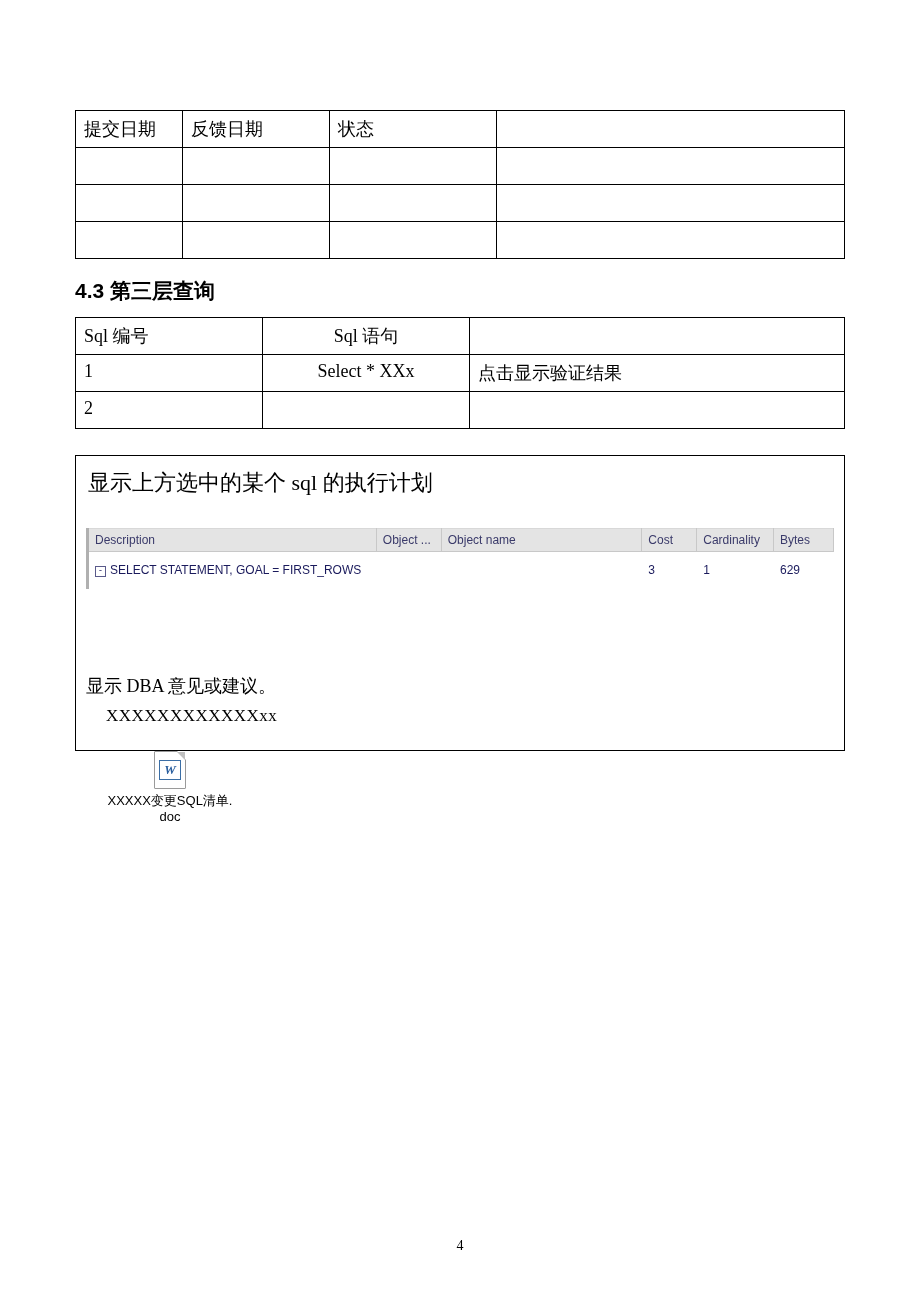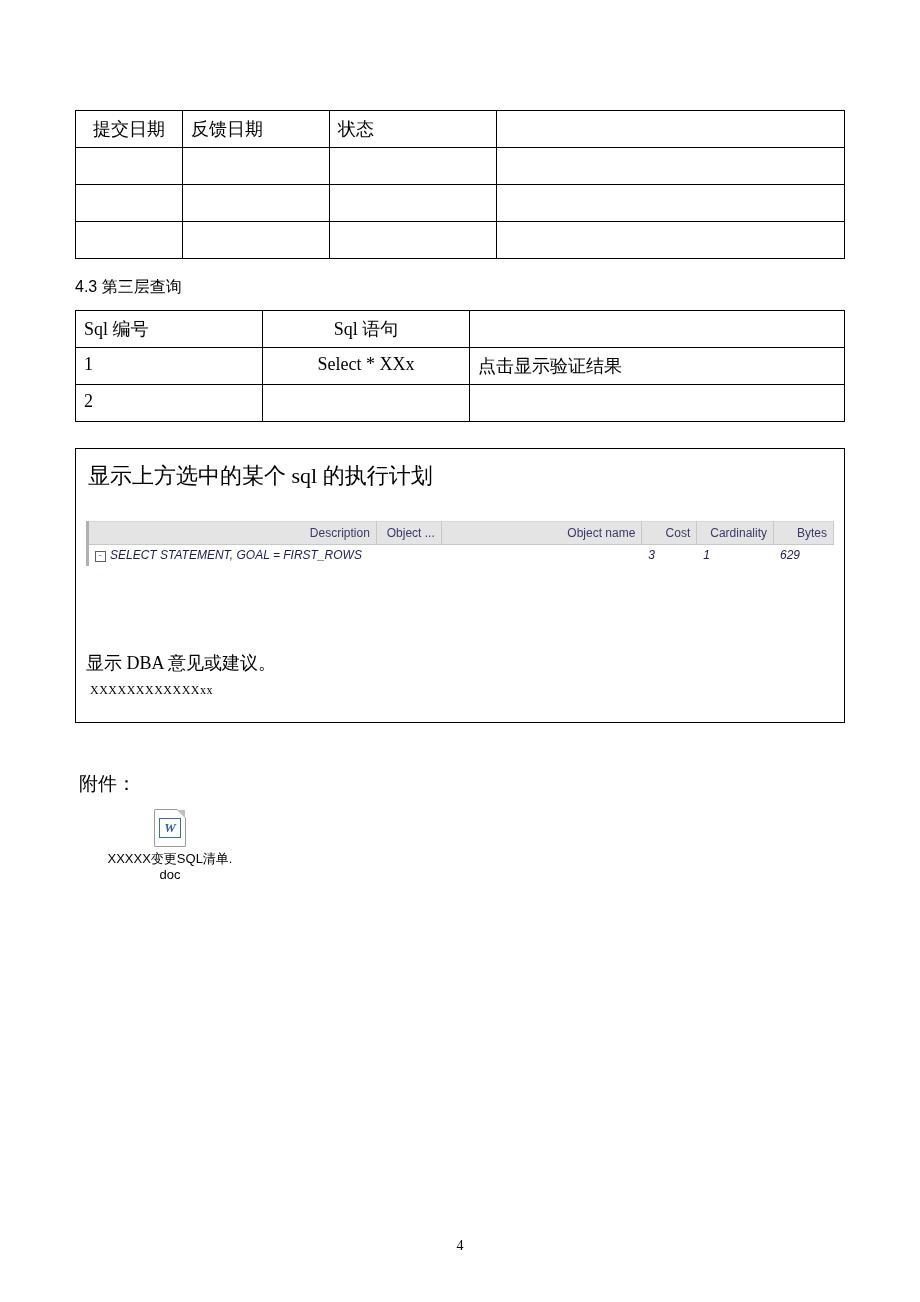--- a/index.html
+++ b/index.html
@@ -24,28 +24,28 @@
   }
   table.bordered th,
   table.bordered td {
     border: 1px solid #000;
     font-size: 18px;
     padding: 6px 8px;
     text-align: left;
     vertical-align: top;
     height: 24px;
   }
-  .t1 td:nth-child(1), .t1 th:nth-child(1){ width:90px;text-align:center; }
+  .t1 td:nth-child(1), .t1 th:nth-child(1){ width:90px; }
   .t1 td:nth-child(2), .t1 th:nth-child(2){ width:130px; }
   .t1 td:nth-child(3), .t1 th:nth-child(3){ width:150px; }
 
   .section-title {
     font-family: "Microsoft YaHei", "SimHei", sans-serif;
-    font-size: 16px;
-    font-weight: normal;
+    font-size: 21px;
+    font-weight: bold;
     margin: 10px 0 12px 0;
   }
 
   .t2 td:nth-child(1){ width:170px; }
   .t2 td:nth-child(2){ width:190px;text-align:center; }
 
   .plan-box {
     border: 1px solid #000;
     margin-top: 26px;
     padding: 12px 10px 24px 10px;
@@ -60,30 +60,29 @@
     border-collapse: collapse;
     font-family: Tahoma, Arial, sans-serif;
     font-size: 12px;
     color: #1a1a5c;
     border-left: 3px solid #b0b0b0;
   }
   .plan-table th {
     background: #e4e4e4;
     color: #3a3a6a;
     font-weight: normal;
-    text-align: right;
+    text-align: left;
     padding: 4px 6px;
     border: 1px solid #c8c8c8;
     border-top: 1px solid #d8d8d8;
     font-size: 12px;
   }
   .plan-table td {
-    padding: 3px 6px;
+    padding: 11px 6px;
     border: 1px solid transparent;
-    font-style: italic;
   }
   .plan-table tr.highlight td {
     background: #d9d7c2;
     color: #6a6a8c;
   }
   .tree-toggle {
     display: inline-block;
     width: 9px; height: 9px;
     border: 1px solid #5a5a8a;
     line-height: 7px;
@@ -103,22 +102,22 @@
   .col-name { width: 215px; }
   .col-cost { width: 45px; }
   .col-card { width: 65px; }
   .col-bytes{ width: 50px; }
 
   .dba-block {
     margin-top: 85px;
     font-size: 18px;
   }
   .dba-block .line2 {
-    margin: 8px 0 0 4px;
-    font-size: 12px;
+    margin: 8px 0 0 20px;
+    font-size: 17px;
     letter-spacing: 0.5px;
   }
 
   .attach-title {
     font-size: 19px;
     margin: 48px 0 12px 4px;
   }
   .file-icon-box {
     width: 190px;
     text-align: center;
@@ -254,21 +253,20 @@
 
     </tbody>
       </table>
 
     <div class="dba-block">
       <div>显示 DBA 意见或建议。</div>
       <div class="line2">XXXXXXXXXXXXxx</div>
     </div>
   </div>
 
-  <div class="attach-title">附件：</div>
   <div class="file-icon-box">
     <div class="doc-icon">
       <div class="doc-w">W</div>
     </div>
     <div>XXXXX变更SQL清单.</div>
     <div>doc</div>
   </div>
 
   <div class="page-number">4</div>
 </div>

